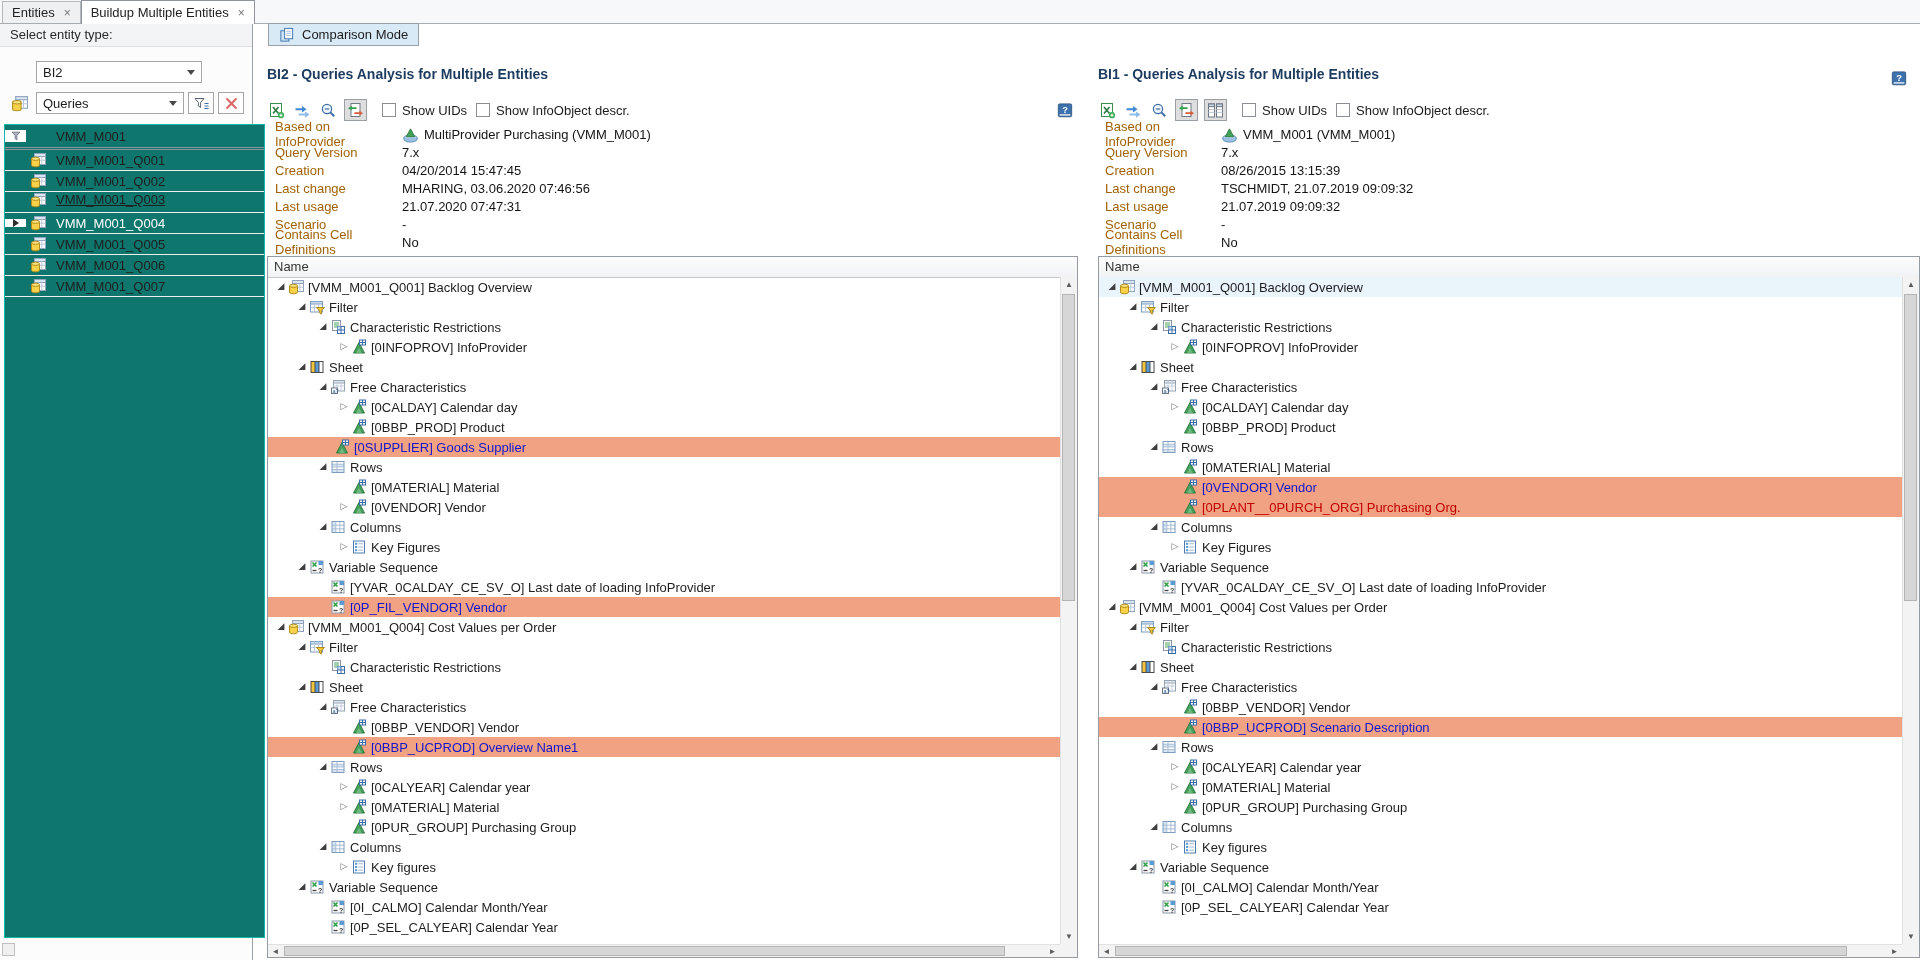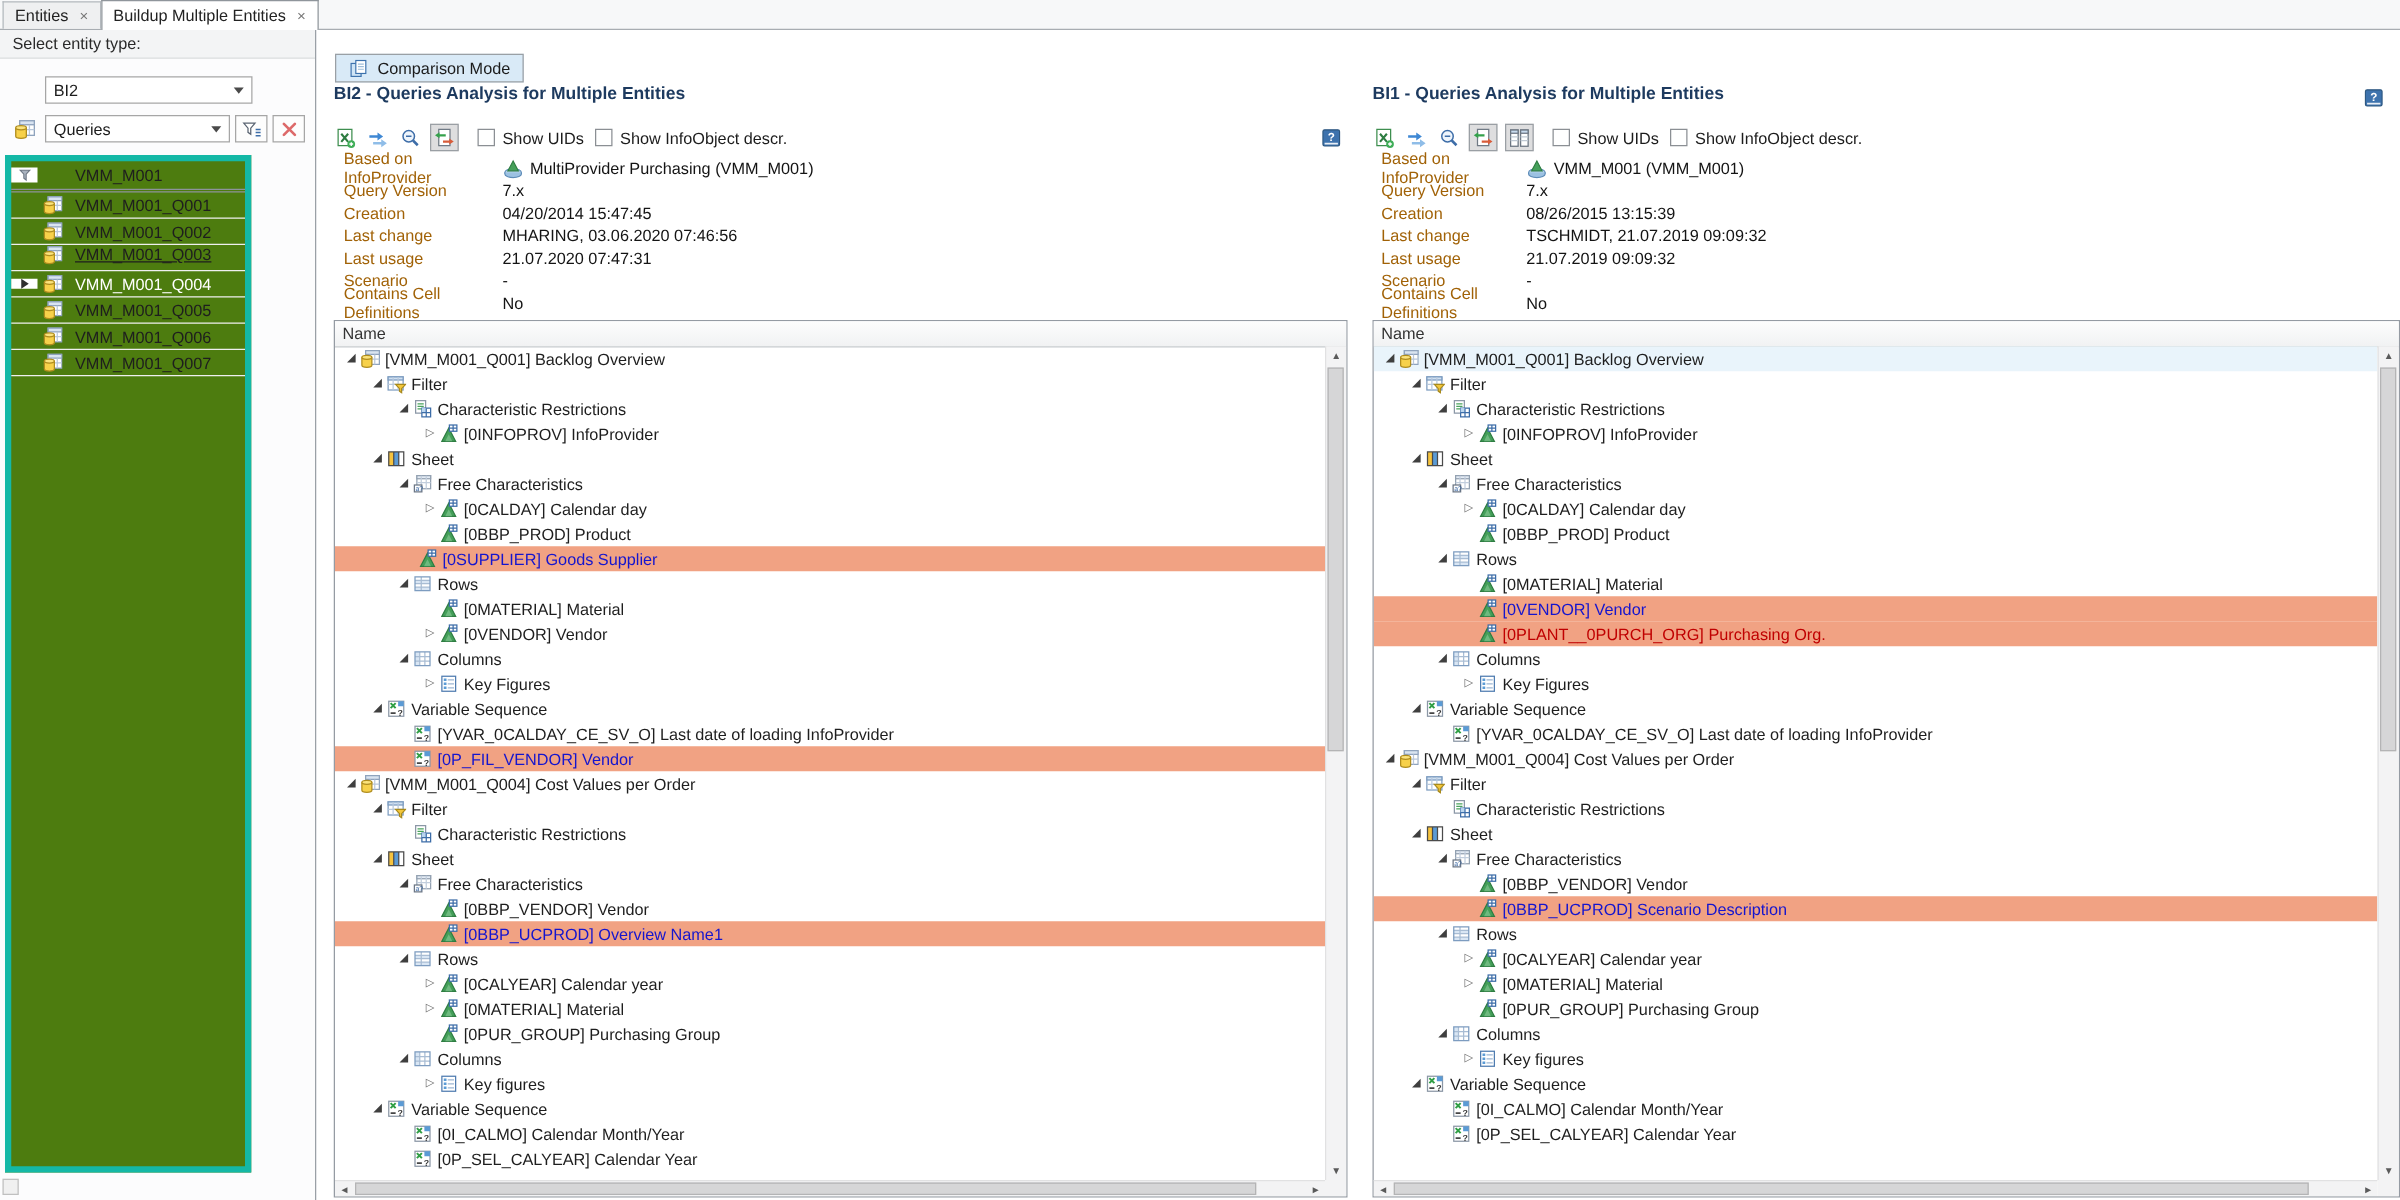--- a/index.html
+++ b/index.html
@@ -22,34 +22,34 @@
              border-bottom:1px solid #dcdee0;color:#2a2a2a;}
   .combo{position:absolute;height:22px;background:#fff;border:1px solid #a6a6a6;box-sizing:border-box;
          display:flex;align-items:center;padding:0 6px;color:#1c1c1c;}
   .combo .arr{margin-left:auto;width:0;height:0;border-left:4px solid transparent;
               border-right:4px solid transparent;border-top:5px solid #4a4a4a;}
   .sb-btn{position:absolute;width:26px;height:22px;background:#fdfdfd;border:1px solid #a6a6a6;
           box-sizing:border-box;display:flex;align-items:center;justify-content:center;}
   .icon{display:inline-flex;align-items:center;justify-content:center;flex:none;}
   .icon svg{width:100%;height:100%;display:block;}
 
-  .sb-list{position:absolute;left:4px;top:100px;width:197px;bottom:22px;background:#4d7c0f;
-           border:5px solid #14b8a6;box-sizing:border-box;}
+  .sb-list{position:absolute;left:4px;top:100px;width:261px;bottom:22px;background:#0f766e;
+           border:1px solid #14b8a6;box-sizing:border-box;}
   .lrow{display:flex;align-items:center;height:20px;border-bottom:1px solid #efefef;}
   .lrow.filter-row{height:22px;border-bottom:3px double #8d939a;}
   .l-ind{width:21px;flex:none;display:flex;align-items:center;justify-content:center;background:#fff;}
   .l-ico{width:26px;flex:none;display:flex;align-items:center;padding-left:4px;box-sizing:border-box;}
   .l-label{padding-left:4px;white-space:nowrap;}
   .lrow.selected .sel-bg{color:#fff;}
   .tri-right{width:0;height:0;border-top:4px solid transparent;border-bottom:4px solid transparent;
              border-left:6px solid #2e2e2e;}
   .sb-corner{position:absolute;left:2px;bottom:4px;width:13px;height:13px;background:#f0f0f0;border:1px solid #c0c0c0;box-sizing:border-box;}
 
   
-  .cmp-btn{position:absolute;left:268px;top:43px;height:23px;display:flex;align-items:center;gap:7px;
+  .cmp-btn{position:absolute;left:268px;top:23px;height:23px;display:flex;align-items:center;gap:7px;
            padding:0 10px;background:#d9eaf7;border:1px solid #9aa0a5;box-sizing:border-box;color:#1c1c1c;}
   .panel-title{position:absolute;font-size:14px;font-weight:bold;color:#1d3a5f;white-space:nowrap;}
   .toolbar{position:absolute;height:26px;display:flex;align-items:center;}
   .tool{width:20px;height:22px;display:flex;align-items:center;justify-content:center;margin-right:6px;
         border:1px solid transparent;box-sizing:border-box;}
   .tool.pressed{background:#dededf;border-color:#9a9fa4;width:23px;}
   .cb-group{display:flex;align-items:center;margin-left:9px;}
   .cb{width:14px;height:14px;background:#fff;border:1px solid #8b8f94;box-sizing:border-box;flex:none;}
   .cb-label{margin-left:6px;white-space:nowrap;color:#1c1c1c;}
   .help{position:absolute;width:16px;height:16px;}

